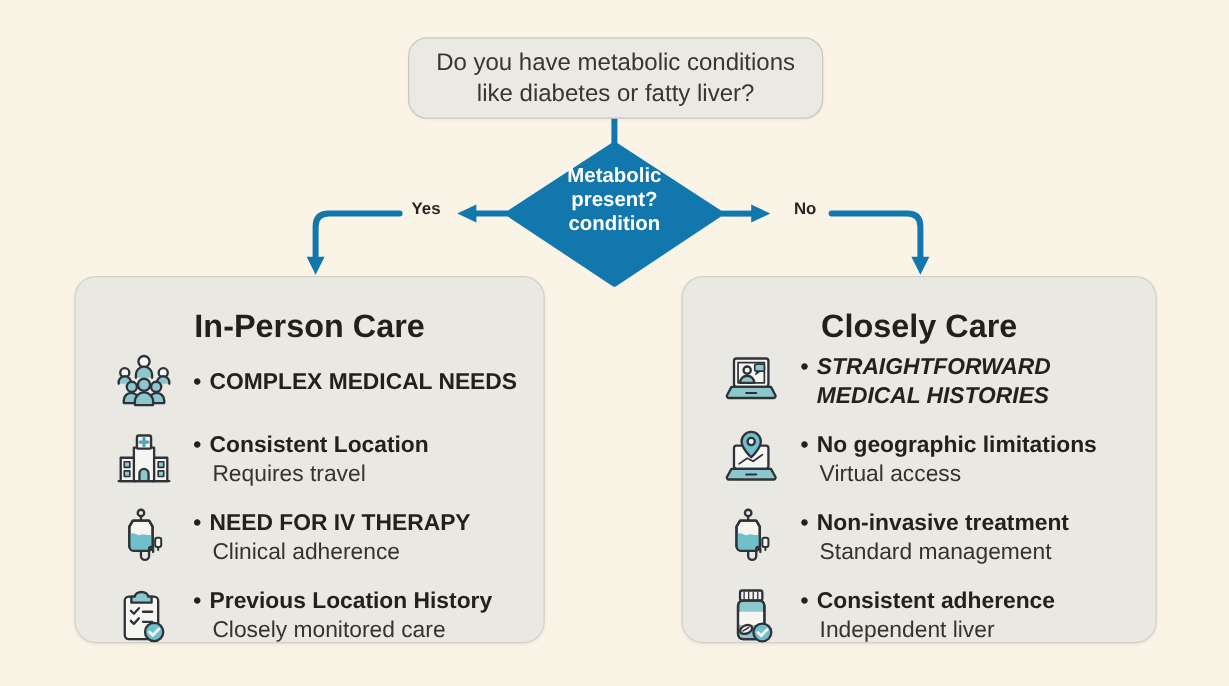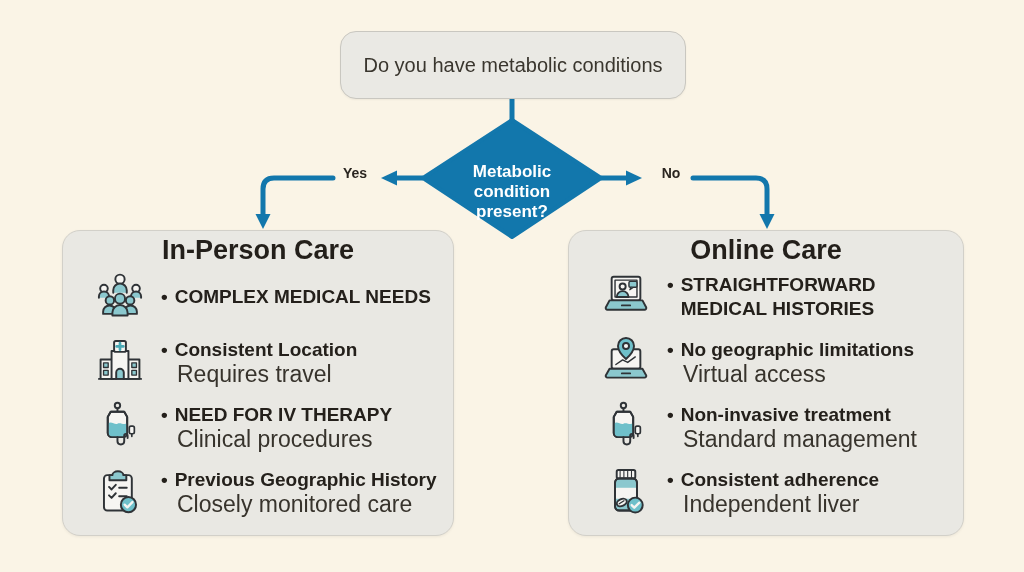--- a/index.html
+++ b/index.html
@@ -19,61 +19,61 @@
     display:flex; flex-direction:column; align-items:center; justify-content:center;
     font-size:20px; line-height:26px; color:#3a362e; text-align:center;
     box-sizing:border-box;
   }
 
   
   .flow-svg { position:absolute; left:0; top:0; pointer-events:none; }
 
   
   .diamond-label {
-    position:absolute; left:437px; top:162px; width:150px;
+    position:absolute; left:437px; top:137px; width:150px;
     text-align:center; color:#ffffff; font-weight:bold;
     font-size:17px; line-height:20px;
   }
 
   .branch-label {
     position:absolute; top:165px; font-size:14px; font-weight:bold;
     color:#2a2520; text-align:center;
   }
   .branch-label.yes { left:330px; width:50px; }
   .branch-label.no  { left:648px; width:46px; }
 
   
   .card {
     position:absolute; top:230px; height:306px;
     background:#e9e8e3; border:1.5px solid #d2d0c9; border-radius:18px;
     box-shadow:0 1px 3px rgba(0,0,0,0.06);
-    box-sizing:border-box; padding-top:2px;
+    box-sizing:border-box; padding-top:24px;
   }
   .card.left  { left:62px;  width:392px; }
   .card.right { left:568px; width:396px; }
 
   .card-title {
     text-align:center; font-size:27px; font-weight:bold;
     color:#231f1a; line-height:30px; margin:2px 0 4px 0;
   }
 
   .items { display:flex; flex-direction:column; gap:9px; padding-left:30px; margin-top:4px; }
   .item  { display:flex; align-items:center; gap:14px; min-height:56px; }
   .icon-box { width:54px; height:54px; flex:none; display:flex; align-items:center; justify-content:center; }
   .icon-box svg { width:54px; height:54px; display:block; }
 
   .item-title {
     font-size:19px; font-weight:bold; color:#24201b; line-height:24px;
     display:flex; gap:7px;
   }
   .bullet { flex:none; }
   .item-title-text { display:inline-block; }
-  .item.narrow .item-title-text { max-width:250px; }
+  .item.narrow .item-title-text { max-width:250px;font-style:italic; }
   .item-sub {
-    font-size:23px; color:#37332c; line-height:24px; margin-left:16px;
+    font-size:19px; color:#37332c; line-height:24px; margin-left:16px;
   }
   .item-sub:empty { display:none; }
 </style>
 </head>
 <body>
 
 <div class="stage">
 
   <svg class="flow-svg" width="1024" height="572" viewBox="0 0 1024 572">
 
@@ -87,26 +87,27 @@
     <path d="M601 178 L627 178" stroke="#1277ac" stroke-width="5" fill="none"></path>
     <polygon points="642,178 626,170.5 626,185.5" fill="#1277ac"></polygon>
     <path d="M693 178 L756 178 Q767 178 767 189 L767 215" stroke="#1277ac" stroke-width="5" fill="none" stroke-linecap="round"></path>
     <polygon points="767,229 759.5,214 774.5,214" fill="#1277ac"></polygon>
 
     <polygon points="512,120 601,178 512,237 423,178" fill="#1277ac" stroke="#1277ac" stroke-width="4" stroke-linejoin="round"></polygon>
   </svg>
 
   <div class="question-box">
     <div>Do you have metabolic conditions</div>
+    <div>like diabetes or fatty liver?</div>
   </div>
 
   <div class="diamond-label">
     <div>Metabolic</div>
+    <div>present?</div>
     <div>condition</div>
-    <div>present?</div>
   </div>
 
   <div class="branch-label yes">Yes</div>
   <div class="branch-label no">No</div>
 
   <div class="card left">
     <div class="card-title">In-Person Care</div>
     <div class="items">
 
       <div class="item">
@@ -177,21 +178,21 @@
               <rect x="43" y="31" width="6" height="9" rx="2" fill="#f6f5f2" stroke-width="2"></rect>
               <path d="M46 40 v3" stroke-width="2"></path>
             </g>
           </svg>
         </span>
         <div class="item-text">
           <div class="item-title">
               <span class="bullet">•</span>
               <span class="item-title-text">NEED FOR IV THERAPY</span>
             </div>
-          <div class="item-sub">Clinical procedures</div>
+          <div class="item-sub">Clinical adherence</div>
         </div>
       </div>
 
       <div class="item">
         <span class="icon-box">
           <svg viewBox="0 0 64 64">
             <g stroke="#2f3337" stroke-width="2.3" fill="#f6f5f2" stroke-linecap="round" stroke-linejoin="round">
               <rect x="13" y="12" width="33" height="42" rx="4"></rect>
               <path d="M23 12 a6.5 4.5 0 0 1 13 0 h3.5 v6 h-20 v-6 z" fill="#8bc8ce"></path>
               <path d="M19 26 l3 3 5 -5.5" fill="none"></path>
@@ -199,31 +200,31 @@
               <path d="M19 36 l3 3 5 -5.5" fill="none"></path>
               <path d="M31 37 h9" fill="none"></path>
               <circle cx="42" cy="47" r="9" fill="#6fc0ca"></circle>
               <path d="M37.5 47 l3.2 3.2 6 -6.2" fill="none" stroke="#f6f5f2" stroke-width="2.8"></path>
             </g>
           </svg>
         </span>
         <div class="item-text">
           <div class="item-title">
               <span class="bullet">•</span>
-              <span class="item-title-text">Previous Geographic History</span>
+              <span class="item-title-text">Previous Location History</span>
             </div>
           <div class="item-sub">Closely monitored care</div>
         </div>
       </div>
 
     </div>
   </div>
 
   <div class="card right">
-    <div class="card-title">Online Care</div>
+    <div class="card-title">Closely Care</div>
     <div class="items">
 
       <div class="item narrow">
         <span class="icon-box">
           <svg viewBox="0 0 64 64">
             <g stroke="#2f3337" stroke-width="2.3" fill="#f6f5f2" stroke-linejoin="round" stroke-linecap="round">
               <rect x="15" y="8" width="34" height="28" rx="2.5"></rect>
               <rect x="19" y="12" width="26" height="20" stroke-width="1.7"></rect>
               <circle cx="28" cy="19.5" r="3.6" fill="#f6f5f2"></circle>
               <path d="M21 32 a7 7 0 0 1 14 0 z" fill="#8bc8ce"></path>

